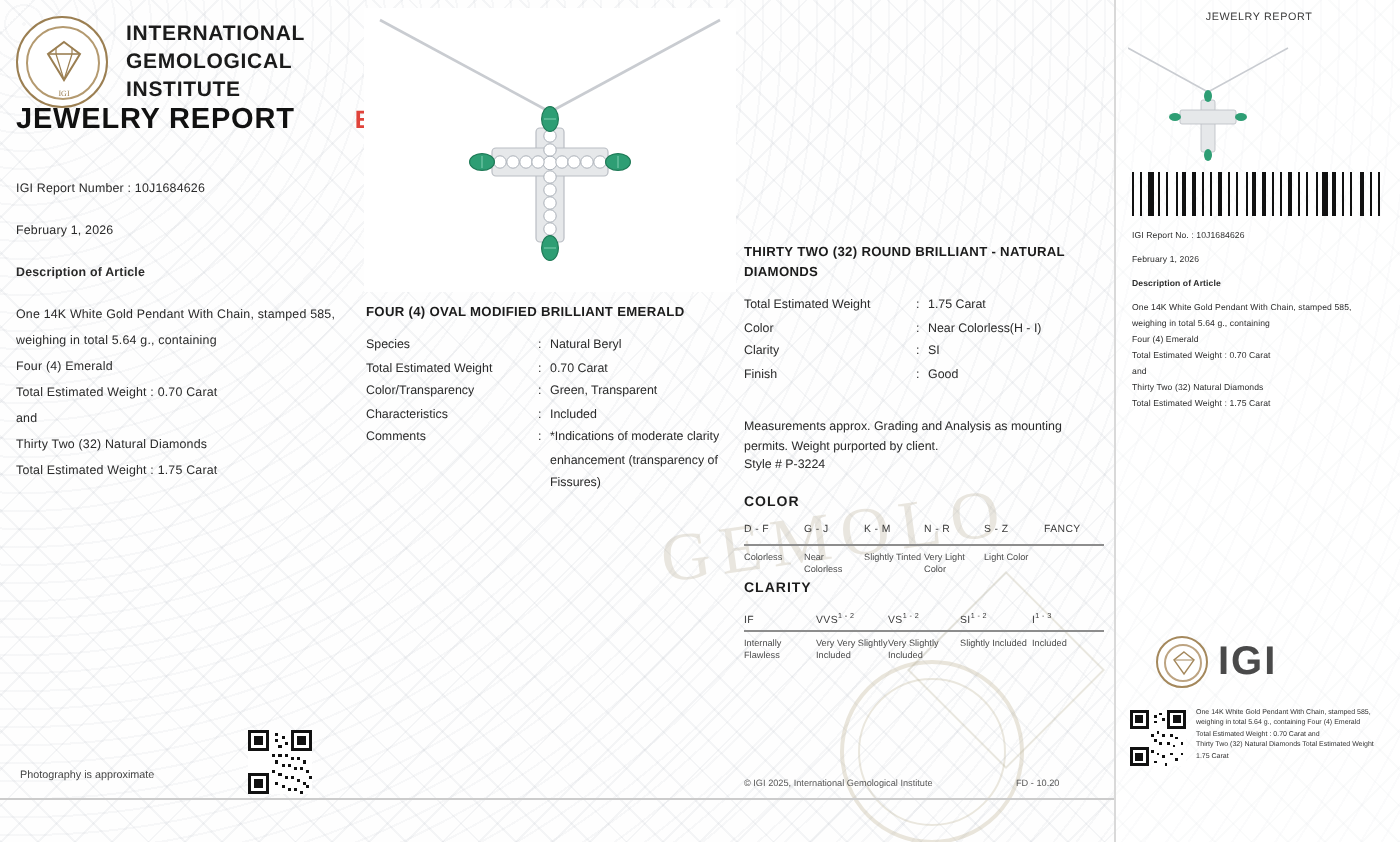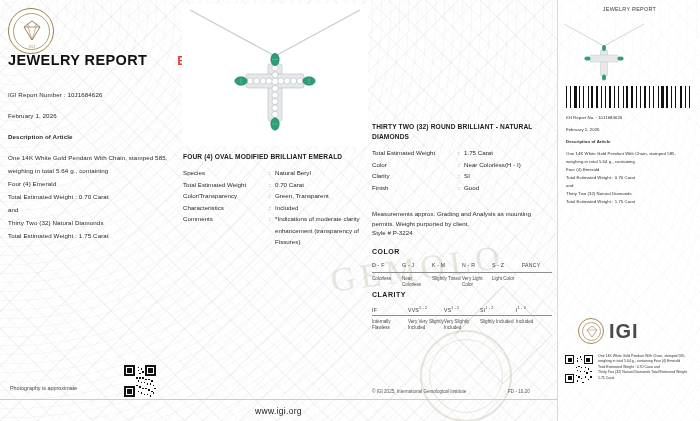--- a/index.html
+++ b/index.html
@@ -157,20 +157,25 @@
       <div class="igi-seal">
         <svg viewBox="0 0 46 46" width="46" height="46" aria-hidden="true">
           <polygon points="23,12 31,18 23,31 15,18" fill="none" stroke="#9b7f52" stroke-width="1"></polygon>
           <line x1="15" y1="18" x2="31" y2="18" stroke="#9b7f52" stroke-width="0.8"></line>
           <line x1="19" y1="18" x2="23" y2="31" stroke="#9b7f52" stroke-width="0.6"></line>
           <line x1="27" y1="18" x2="23" y2="31" stroke="#9b7f52" stroke-width="0.6"></line>
           <line x1="19" y1="14.7" x2="19" y2="18" stroke="#9b7f52" stroke-width="0.6"></line>
           <line x1="27" y1="14.7" x2="27" y2="18" stroke="#9b7f52" stroke-width="0.6"></line>
           <text x="23" y="39" font-size="4" fill="#9b7f52" text-anchor="middle" font-family="Liberation Serif, serif">IGI</text>
         </svg>
+      </div>
+      <div class="hdr-lines">
+        <div>INTERNATIONAL</div>
+        <div>GEMOLOGICAL</div>
+        <div>INSTITUTE</div>
       </div>
     </div>
 
     <div class="title-row">
       <div class="jr-title">JEWELRY REPORT</div>
       <div class="ec-copy">ELECTRONIC COPY</div>
     </div>
 
     <div class="left-col">
       <div class="lbl-line">IGI Report Number : 10J1684626</div>
@@ -427,21 +432,20 @@
           <rect x="15" y="19" width="1" height="1"></rect>
             <rect x="17" y="20" width="1" height="1"></rect>
           <rect x="19" y="18" width="1" height="1"></rect>
             <rect x="20" y="15" width="1" height="1"></rect>
         </g>
       </svg>
     </div>
     <div class="foot-rule"></div>
     <div class="copy-line">© IGI 2025, International Gemological Institute</div>
     <div class="doc-code">FD - 10.20</div>
-    <div class="url">www.igi.org</div>
   </div>
 
   <div class="right-panel">
     <div class="rp-tag">JEWELRY REPORT</div>
 
     <div class="rp-photo">
       <svg viewBox="0 0 131 60" width="131" height="60" aria-hidden="true">
         <rect width="131" height="60" fill="#ffffff" opacity="0"></rect>
         <path d="M0 2 L40 24" stroke="#c9ccd1" stroke-width="0.8" fill="none"></path>
         <path d="M80 2 L40 24" stroke="#c9ccd1" stroke-width="0.8" fill="none"></path>

